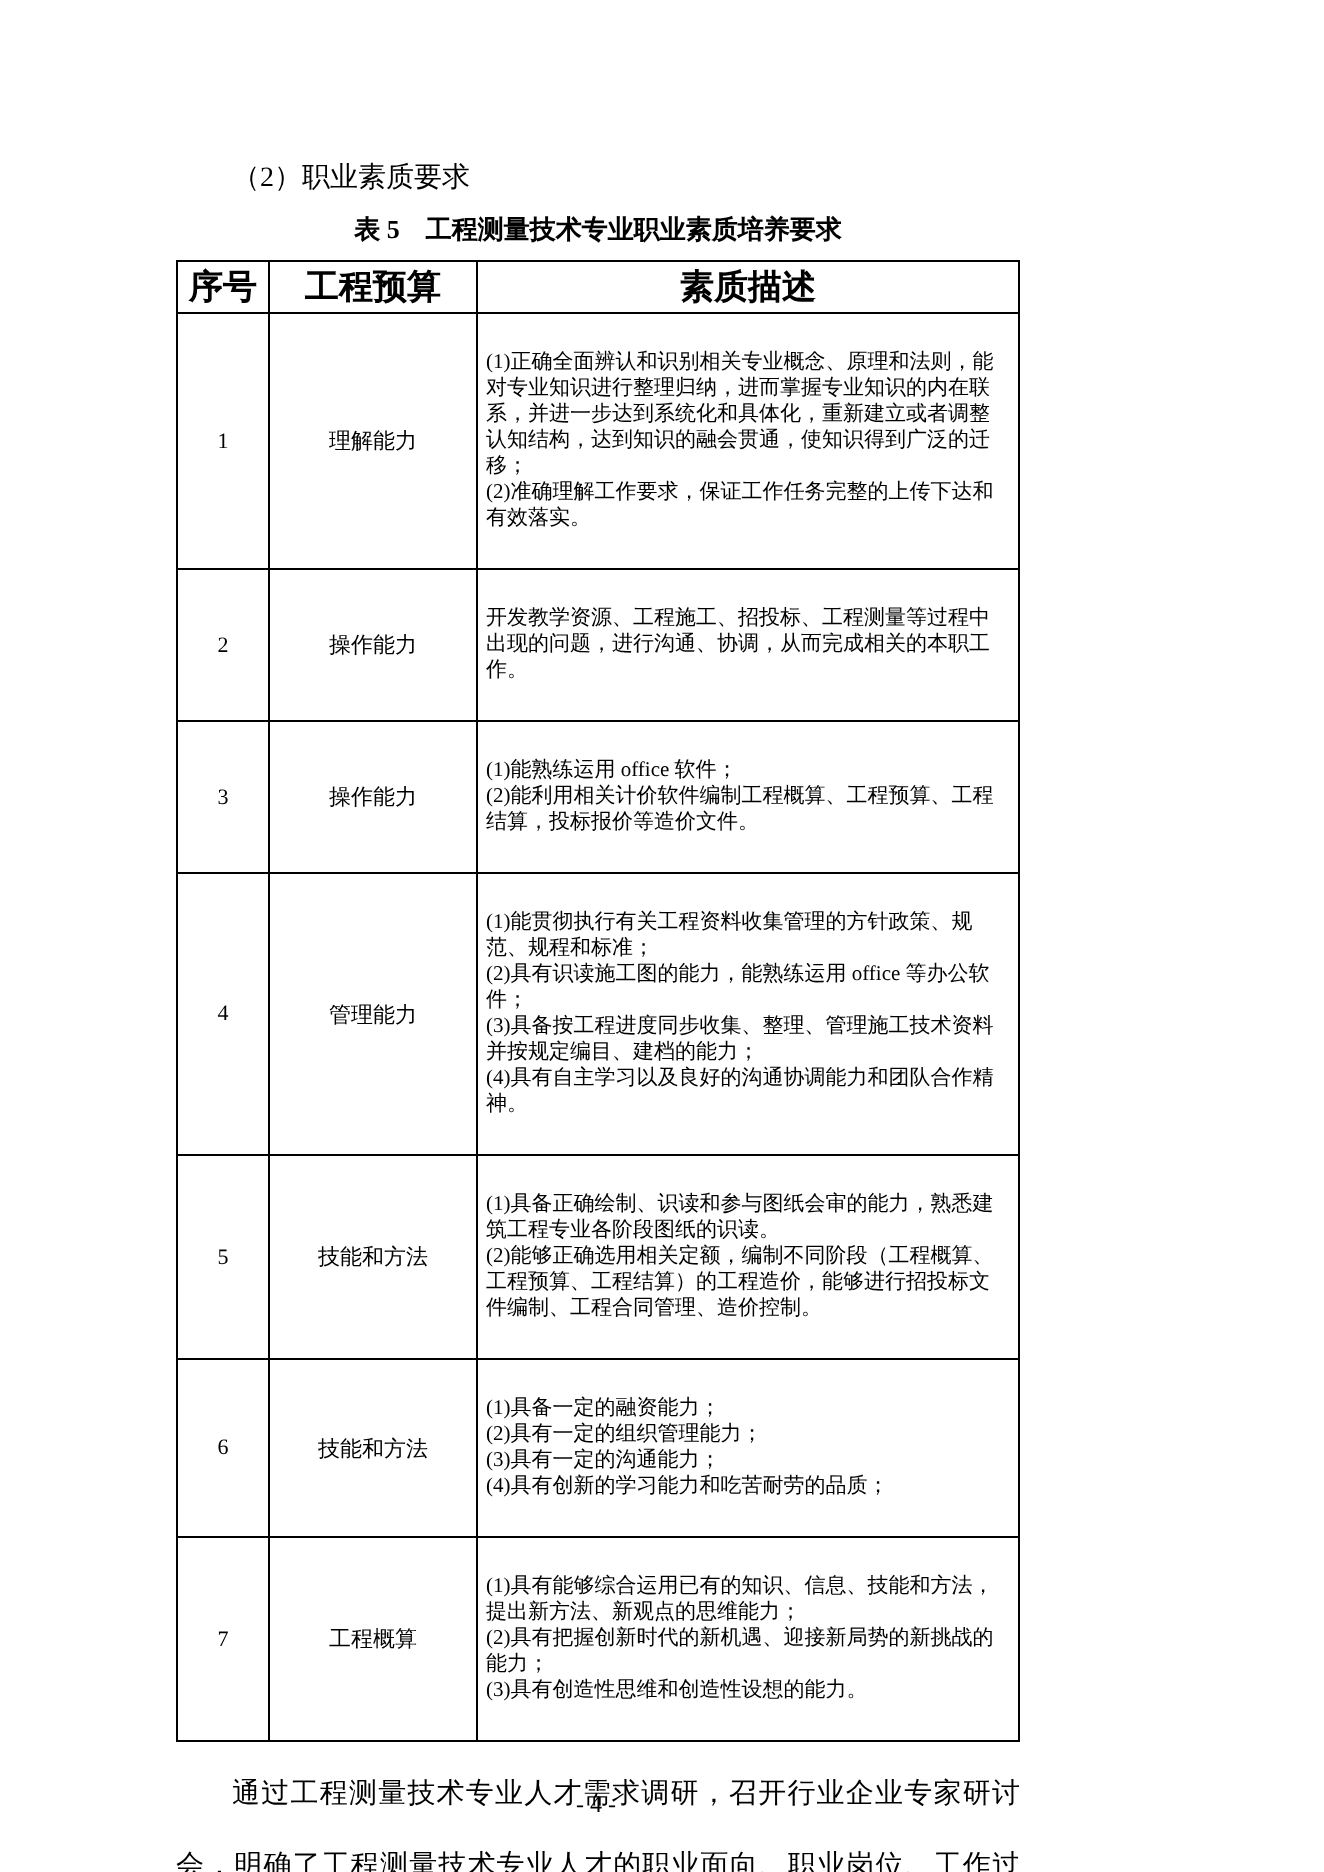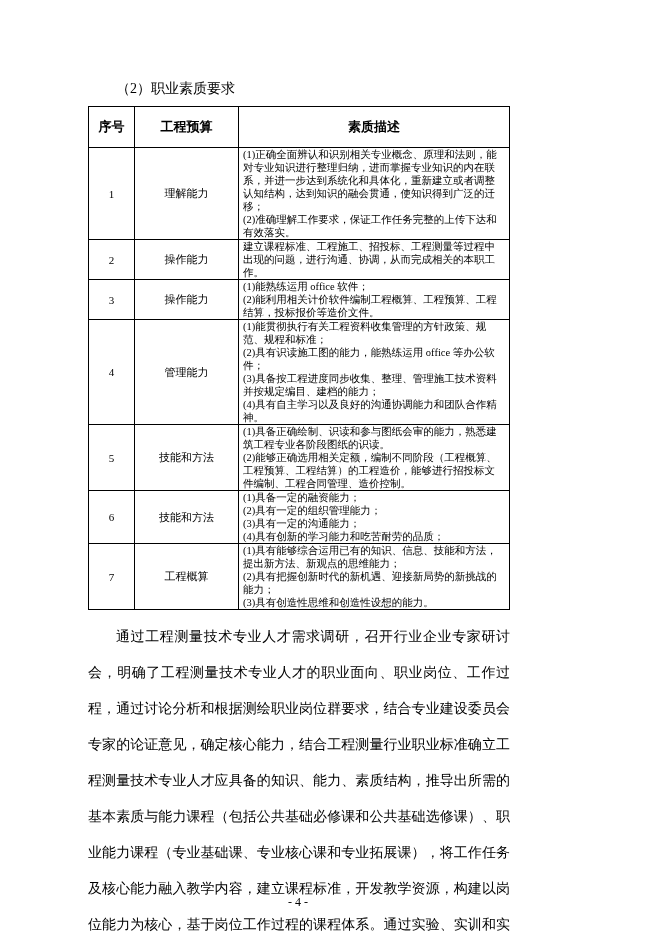--- a/index.html
+++ b/index.html
@@ -15,27 +15,27 @@
   .content { padding: 80px 86px 0 88px; }
 
   .heading-2 { font-size: 14px; text-indent: 28px; margin: 0 0 8px 0; }
   .table-caption { font-size: 13px; font-weight: bold; text-align: center; margin: 0 0 6px 0; }
 
   table.quality-table { border-collapse: collapse; width: 100%; table-layout: fixed; }
   table.quality-table col.c1 { width: 46px; }
   table.quality-table col.c2 { width: 104px; }
   table.quality-table th, table.quality-table td { border: 1px solid #000; }
   table.quality-table th {
-    font-size: 13px; font-weight: bold; text-align: center; padding: 11px 2px;
+    font-size: 17px; font-weight: bold; text-align: center; padding: 1px 2px;
   }
   td.num, td.goal {
     font-size: 11px; text-align: center; vertical-align: middle; padding: 1px 2px;
   }
   td.desc {
-    font-size: 10.5px; line-height: 13px; padding: 0 4px;
+    font-size: 10.5px; line-height: 13px; padding: 18px 4px;
     vertical-align: middle; white-space: pre-wrap; text-align: left;
   }
 
   .heading-1 { font-size: 15px; font-weight: bold; text-indent: 28px; margin: 11px 0 0 0; }
   .heading-1b { font-size: 15px; font-weight: bold; text-indent: 30px; margin: 9px 0 0 0; }
 
   .body-para {
     font-size: 14px; line-height: 36px; text-indent: 28px;
     text-align: justify; margin: 9px 0 0 0;
   }
@@ -46,20 +46,21 @@
   }
 </style>
 </head>
 <body>
 
 <div class="page">
   <div class="content">
 
     <div class="heading-2">（2）职业素质要求</div>
 
+    <div class="table-caption">表 5　工程测量技术专业职业素质培养要求</div>
 
     <table class="quality-table">
       <colgroup>
           <col class="c1">
           <col class="c2">
           <col class="c3">
         </colgroup>
       <thead>
         <tr>
           <th>序号</th>
@@ -70,21 +71,21 @@
       <tbody>
         <tr>
           <td class="num">1</td>
           <td class="goal">理解能力</td>
           <td class="desc">(1)正确全面辨认和识别相关专业概念、原理和法则，能对专业知识进行整理归纳，进而掌握专业知识的内在联系，并进一步达到系统化和具体化，重新建立或者调整认知结构，达到知识的融会贯通，使知识得到广泛的迁移；
 (2)准确理解工作要求，保证工作任务完整的上传下达和有效落实。</td>
         </tr>
         <tr>
           <td class="num">2</td>
           <td class="goal">操作能力</td>
-          <td class="desc">建立课程标准、工程施工、招投标、工程测量等过程中出现的问题，进行沟通、协调，从而完成相关的本职工作。</td>
+          <td class="desc">开发教学资源、工程施工、招投标、工程测量等过程中出现的问题，进行沟通、协调，从而完成相关的本职工作。</td>
         </tr>
         <tr>
           <td class="num">3</td>
           <td class="goal">操作能力</td>
           <td class="desc">(1)能熟练运用 office 软件；
 (2)能利用相关计价软件编制工程概算、工程预算、工程结算，投标报价等造价文件。</td>
         </tr>
         <tr>
           <td class="num">4</td>
           <td class="goal">管理能力</td>

